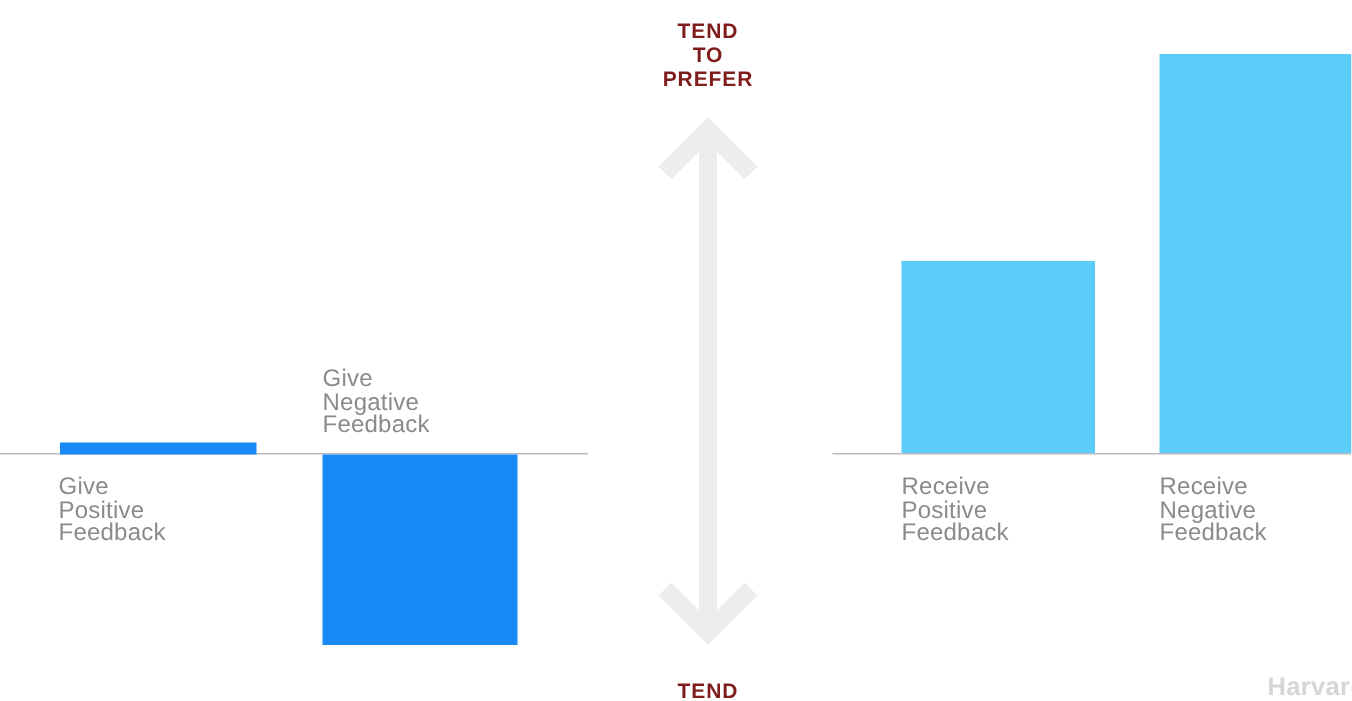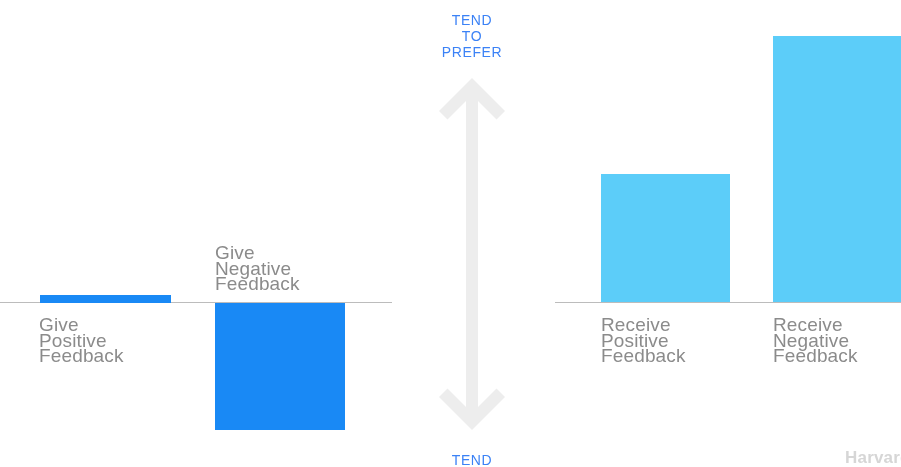--- a/index.html
+++ b/index.html
@@ -52,21 +52,21 @@
   }
   #bar-receive-negative {
     left: 773px; width: 136px;   
     top: 36px;   height: 266px;
   }
 
   
   .cat-label {
     position: absolute;
     color: #8b8b8b;
-    font-size: 19px;
+    font-size: 16px;
     line-height: 15.5px;
     letter-spacing: 0.15px;
     white-space: pre-line;
   }
   #label-give-positive    { left: 39px;  top: 317px; }
   #label-give-negative    { left: 215px; top: 245px; }
   #label-receive-positive { left: 601px; top: 317px; }
   #label-receive-negative { left: 773px; top: 317px; }
 
   
@@ -77,23 +77,23 @@
     width: 70px;
     height: 352px;
   }
   #center-arrow svg { display: block; }
 
   .axis-cap {
     position: absolute;
     width: 200px;
     text-align: center;
     left: 372px;
-    color: #3b82f6;
+    color: #7f1d1d;
     font-size: 14px;
-    font-weight: normal;
+    font-weight: bold;
     letter-spacing: 0.6px;
     line-height: 16px;
     white-space: pre-line;
   }
   #axis-cap-top    { top: 12px; }
   #axis-cap-bottom { top: 452px; }
 
   
   #watermark {
     position: absolute;

